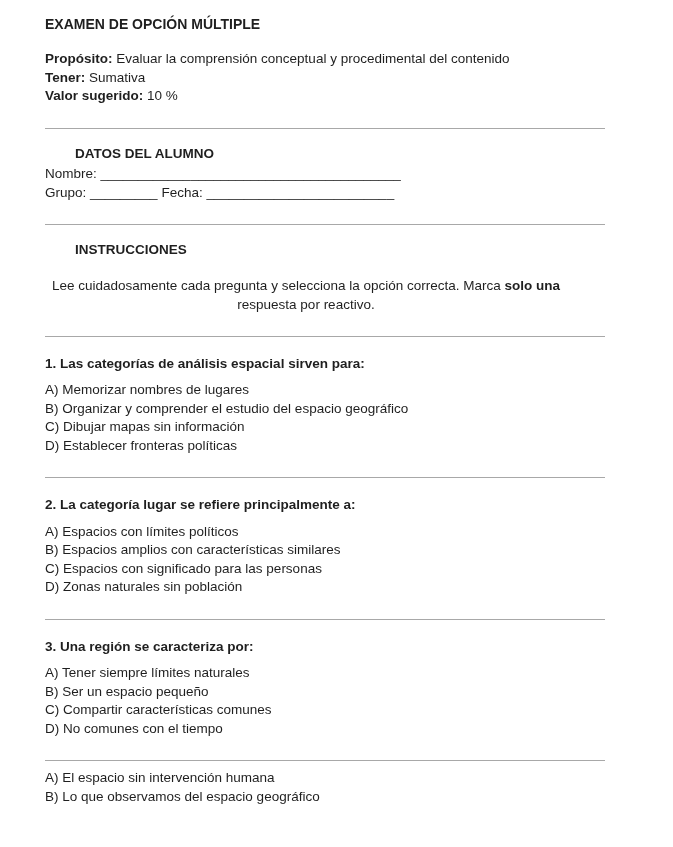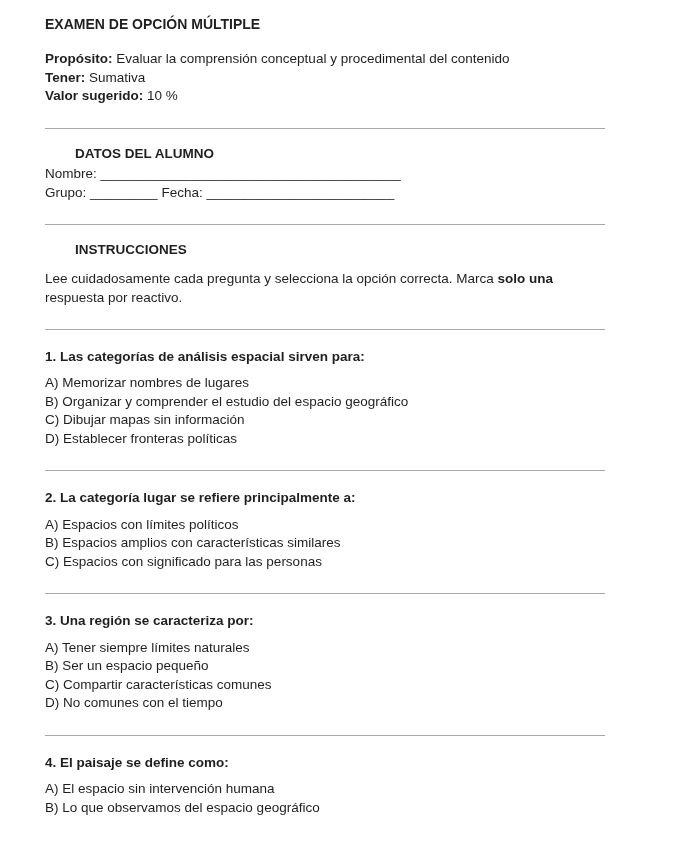--- a/index.html
+++ b/index.html
@@ -36,23 +36,24 @@
     font-weight: 700;
     line-height: 18.5px;
     margin: 16px 0 0 0;
     padding-left: 30px;
   }
 
   .lines { margin-top: 1px; }
   .blank-line { margin: 0; line-height: 19px; white-space: nowrap; }
 
   .para {
-    margin: 9px 0 0 0;
+    margin: 16px 0 0 0;
     line-height: 19px;
     max-width: 522px;
+    text-align: center;
   }
 
   .q-title {
     font-size: 13.5px;
     font-weight: 700;
     line-height: 18.5px;
     margin: 18px 0 0 0;
   }
   .options { margin-top: 8px; }
   .option { line-height: 18.5px; }
@@ -122,38 +123,38 @@
   </section>
 
   <hr class="rule">
 
   <section>
     <h3 class="q-title">2. La categoría lugar se refiere principalmente a:</h3>
     <div class="options">
       <div class="option">A) Espacios con límites políticos</div>
       <div class="option">B) Espacios amplios con características similares</div>
       <div class="option">C) Espacios con significado para las personas</div>
+      <div class="option">D) Zonas naturales sin población</div>
     </div>
   </section>
 
   <hr class="rule">
 
   <section>
     <h3 class="q-title">3. Una región se caracteriza por:</h3>
     <div class="options">
       <div class="option">A) Tener siempre límites naturales</div>
       <div class="option">B) Ser un espacio pequeño</div>
       <div class="option">C) Compartir características comunes</div>
       <div class="option">D) No comunes con el tiempo</div>
     </div>
   </section>
 
   <hr class="rule">
 
   <section>
-    <h3 class="q-title">4. El paisaje se define como:</h3>
     <div class="options">
       <div class="option">A) El espacio sin intervención humana</div>
       <div class="option">B) Lo que observamos del espacio geográfico</div>
     </div>
   </section>
 
 </div>
 
 </body></html>

